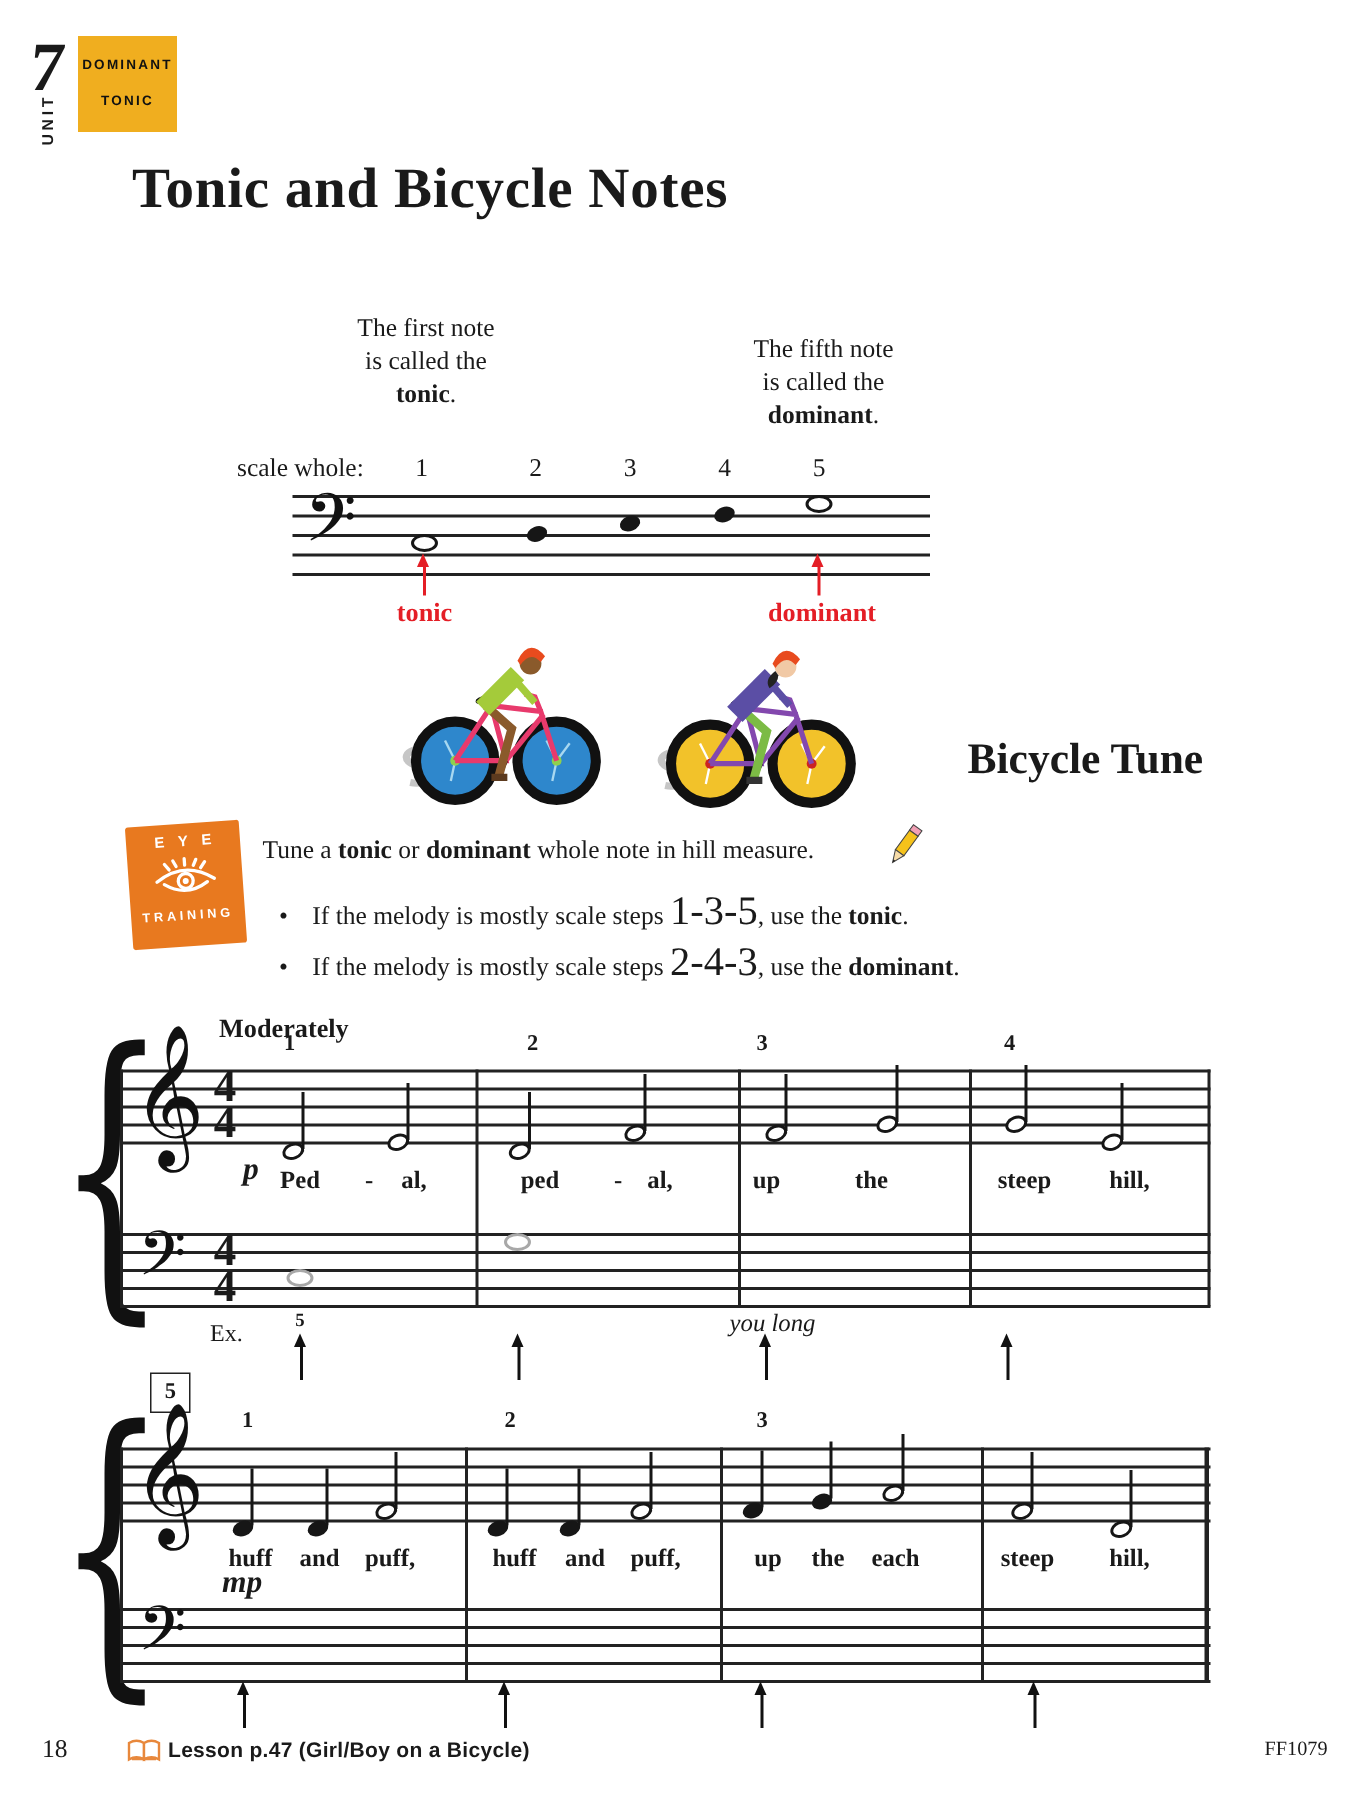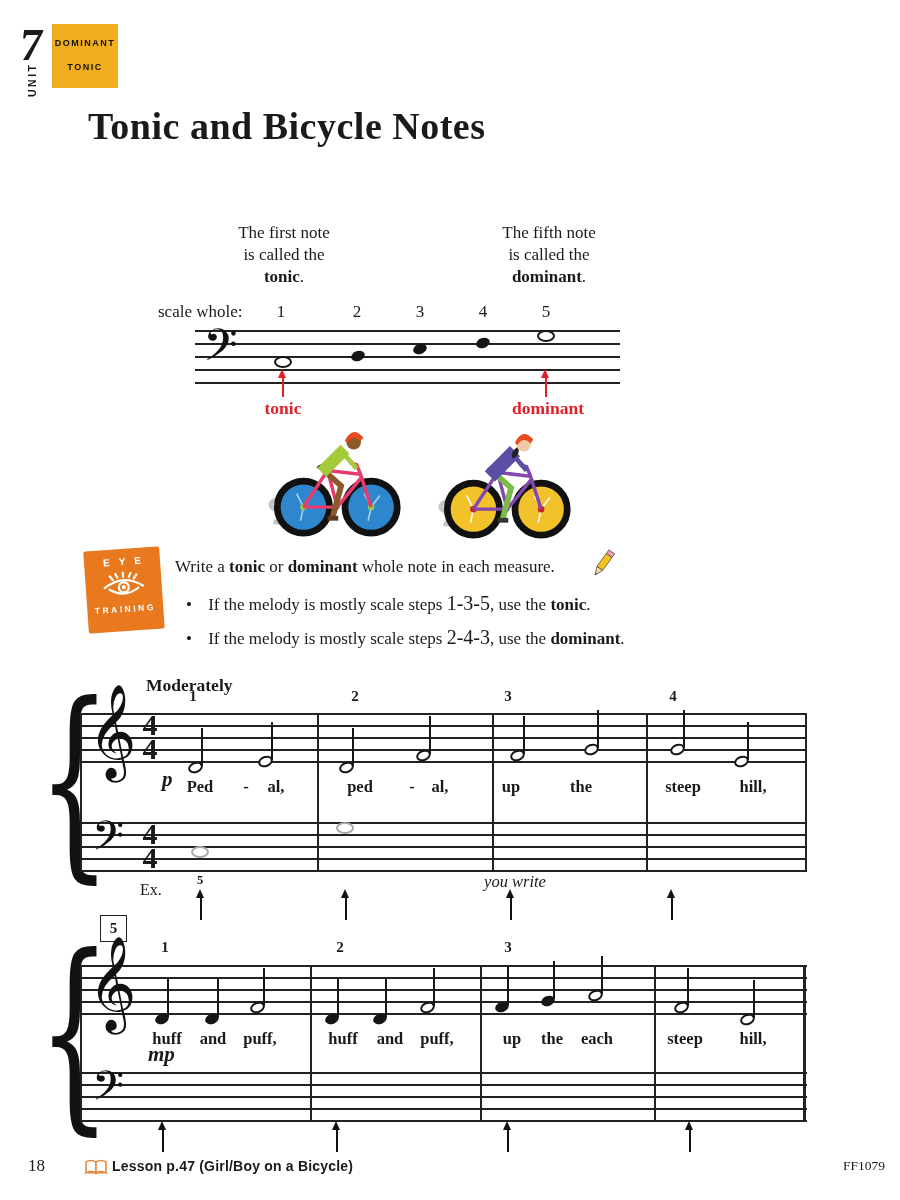--- a/index.html
+++ b/index.html
@@ -24,21 +24,21 @@
   .stem{position:absolute;width:1.7px;background:#161616;}
   .uarrow{position:absolute;width:2px;background:#111;}
   .uarrow::before{content:"";position:absolute;top:-8px;left:-3.6px;
       border-left:4.6px solid transparent;border-right:4.6px solid transparent;
       border-bottom:9px solid #111;}
   .uarrow.red{background:var(--red,#e41e26);}
   .uarrow.red::before{border-bottom-color:var(--red,#e41e26);}
   .mnum{position:absolute;font-weight:bold;font-size:15px;transform:translateX(-50%);}
   .lyr{position:absolute;font-weight:bold;font-size:16.5px;transform:translateX(-50%);white-space:nowrap;}
   .dyn{position:absolute;font-style:italic;font-weight:bold;font-size:21px;font-family:"Liberation Serif",serif;}
-  .bignum{font-size:20px;}
+  .bignum{font-size:27px;}
   .red-label{position:absolute;color:var(--red,#e41e26);font-weight:bold;font-size:17.5px;transform:translateX(-50%);}
   .yellowbox{position:absolute;left:52px;top:24px;width:66px;height:64px;background:var(--yellow,#f0ae1f);
       text-align:center;font-family:"Liberation Sans",sans-serif;}
   .yellowbox div{font-size:9px;font-weight:bold;letter-spacing:1.5px;color:#111;}
   .eyebadge{position:absolute;left:86px;top:549px;width:76px;height:82px;background:var(--orange,#e8791f);
       transform:rotate(-4deg);border-radius:2px;text-align:center;color:#fff;
       font-family:"Liberation Sans",sans-serif;}
   .serif17{font-size:17px;}
   .deftxt{position:absolute;width:180px;text-align:center;font-size:17px;line-height:22px;}
   .boxed5{position:absolute;left:100px;top:915px;width:25px;height:25px;border:1.6px solid #222;
@@ -53,21 +53,21 @@
   <div class="abs" style="left:20px;top:18px;font-size:46px;font-weight:bold;transform:skewX(-6deg);font-family:'Liberation Serif',serif;">7</div>
   <div class="abs" style="left:26px;top:97px;transform:rotate(-90deg);transform-origin:top left;
               font:bold 10.5px 'Liberation Sans',sans-serif;letter-spacing:2.5px;">UNIT</div>
   <div class="yellowbox">
     <div class="abs" style="left:0;right:0;top:14px;">DOMINANT</div>
     <div class="abs" style="left:0;right:0;top:38px;">TONIC</div>
   </div>
 
   <div class="abs" style="left:88px;top:104px;font-size:38px;font-weight:bold;letter-spacing:0.5px;">Tonic and Bicycle Notes</div>
 
-  <div class="deftxt" style="left:194px;top:222px;">
+  <div class="deftxt" style="left:194px;top:208px;">
     <div>The first note</div>
     <div>is called the</div>
     <div><b>tonic</b><span>.</span></div>
   </div>
   <div class="deftxt" style="left:459px;top:222px;">
     <div>The fifth note</div>
     <div>is called the</div>
     <div><b>dominant</b><span>.</span></div>
   </div>
 
@@ -151,41 +151,42 @@
     <line x1="82" y1="88" x2="77" y2="99" stroke="#111" stroke-width="3"></line>
     <polyline points="68,50 86,66 77,99" fill="none" stroke="#7cbb45" stroke-width="6"></polyline>
     <rect x="72" y="97" width="11" height="5" fill="#333"></rect>
     <path d="M64,54 L90,28" fill="none" stroke="#5b4ea5" stroke-width="15"></path>
     <line x1="88" y1="32" x2="102" y2="48" stroke="#5b4ea5" stroke-width="5"></line>
     <circle cx="99" cy="21" r="7.5" fill="#f1c9a5"></circle>
     <path d="M92,24 Q84,30 88,36 Q94,32 94,27 Z" fill="#222"></path>
     <path d="M90,19 Q98,3 109,16 L106,20 Q99,12 92,22 Z" fill="#e84b1e"></path>
   </svg>
 
+  <div class="abs" style="left:645px;top:490px;font-size:29px;font-weight:bold;">Bicycle Tune</div>
 
   <div class="eyebadge">
     <div style="margin-top:7px;font-size:10px;font-weight:bold;letter-spacing:9px;padding-left:9px;">EYE</div>
     <svg width="46" height="30" viewBox="0 0 48 30" style="margin-top:1px;">
       <g stroke="#fff" fill="none" stroke-width="2.3" stroke-linecap="round">
         <path d="M4,19 Q24,5 44,19"></path>
         <path d="M9,21 Q24,31 39,21"></path>
         <line x1="13" y1="11" x2="10" y2="7"></line>
           <line x1="18" y1="9" x2="16" y2="5"></line>
         <line x1="24" y1="8.5" x2="24" y2="4"></line>
           <line x1="30" y1="9" x2="32" y2="5"></line>
         <line x1="35" y1="11" x2="38" y2="7"></line>
         <circle cx="24" cy="19.5" r="5.2"></circle>
       </g>
       <circle cx="24" cy="19.5" r="2.1" fill="#fff"></circle>
     </svg>
     <div style="margin-top:2px;font-size:8.5px;font-weight:bold;letter-spacing:2.5px;">TRAINING</div>
   </div>
 
   <div class="abs serif17" style="left:175px;top:557px;">
-    <span>Write a </span><b>tonic</b><span> or </span><b>dominant</b><span> whole note in each measure.</span>
+    <span>Tune a </span><b>tonic</b><span> or </span><b>dominant</b><span> whole note in hill measure.</span>
   </div>
   <svg class="abs" style="left:590px;top:548px;" width="26" height="32" viewBox="0 0 26 32">
     <g transform="rotate(36 13 16)">
       <rect x="9.5" y="1" width="7" height="4.5" fill="#f2a0b5" stroke="#444" stroke-width="0.7"></rect>
       <rect x="9.5" y="5.5" width="7" height="16" fill="#f5c21b" stroke="#444" stroke-width="0.7"></rect>
       <polygon points="9.5,21.5 16.5,21.5 13,29.5" fill="#f7dca8" stroke="#444" stroke-width="0.7"></polygon>
       <polygon points="12.2,27.6 13.8,27.6 13,29.5" fill="#222"></polygon>
     </g>
   </svg>
   <div class="abs serif17" style="left:186px;top:592px;">
@@ -265,21 +266,21 @@
   <div class="lyr" style="left:511px;top:777px;">up</div>
   <div class="lyr" style="left:581px;top:777px;">the</div>
   <div class="lyr" style="left:683px;top:777px;">steep</div>
   <div class="lyr" style="left:753px;top:777px;">hill,</div>
 
   <div class="n-whole gray" style="left:191px;top:846px;"></div>
   <div class="n-whole gray" style="left:336px;top:822px;"></div>
 
   <div class="abs" style="left:140px;top:881px;font-size:16px;">Ex.</div>
   <div class="abs ctr" style="left:200px;top:873px;font-size:12.5px;font-weight:bold;">5</div>
-  <div class="abs ctr" style="left:515px;top:872px;font-size:16.5px;font-style:italic;">you write</div>
+  <div class="abs ctr" style="left:515px;top:872px;font-size:16.5px;font-style:italic;">you long</div>
 
   <div class="uarrow" style="left:200px;top:897px;height:23px;"></div>
   <div class="uarrow" style="left:345px;top:897px;height:23px;"></div>
   <div class="uarrow" style="left:510px;top:897px;height:23px;"></div>
   <div class="uarrow" style="left:671px;top:897px;height:23px;"></div>
 
   <div class="boxed5">5</div>
   <div class="mnum" style="left:165px;top:939px;">1</div>
   <div class="mnum" style="left:340px;top:939px;">2</div>
   <div class="mnum" style="left:508px;top:939px;">3</div>

